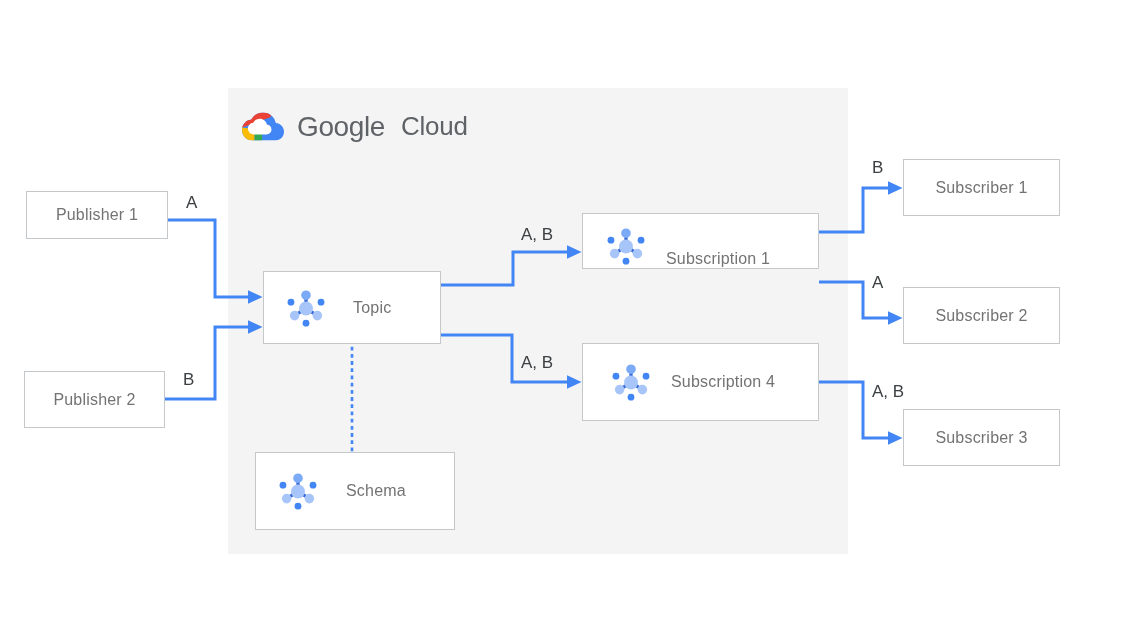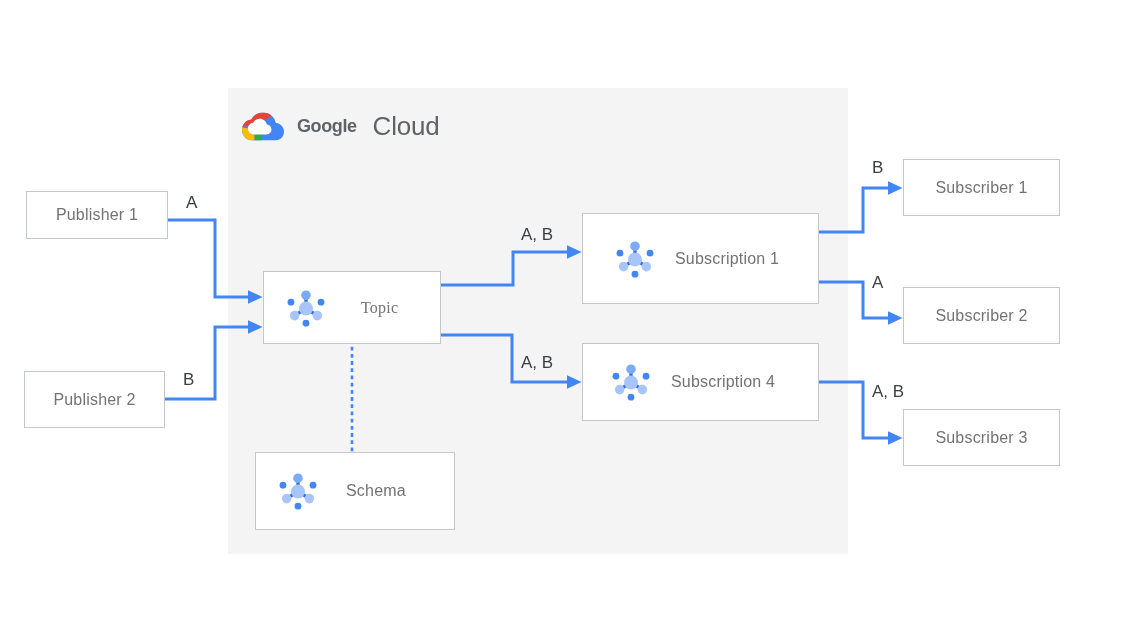--- a/index.html
+++ b/index.html
@@ -19,21 +19,21 @@
     display:flex;align-items:center;
     color:#737373;font-size:16px;letter-spacing:.2px;white-space:nowrap;
   }
   .node.center{justify-content:center;}
   .node.iconic{justify-content:flex-start;}
   .node .nlabel{display:inline-block;}
   .picon{flex:0 0 auto;display:block;}
   .elabel{position:absolute;z-index:2;color:#3c4043;font-size:17px;white-space:nowrap;}
   .logo{position:absolute;left:242px;top:110px;z-index:2;display:flex;align-items:center;}
   .logo .cloudmark{display:block;margin-right:13px;}
-  .logo .g1{font-size:18px;font-weight:700;color:#5f6368;letter-spacing:-0.4px;}
+  .logo .g1{font-size:28px;font-weight:400;color:#5f6368;letter-spacing:-0.4px;}
   .logo .g2{font-size:26px;font-weight:400;color:#5f6368;margin-left:16px;letter-spacing:-0.2px;}
 </style>
 </head>
 <body>
 
 <svg width="0" height="0" style="position:absolute" aria-hidden="true">
   <defs>
     <symbol id="pubsub" viewBox="0 0 48 48">
       <g stroke="#3367D6" stroke-width="3.6" stroke-linecap="round">
         <line x1="24" y1="24.5" x2="24" y2="11.5"></line>
@@ -95,31 +95,31 @@
 </div>
 
 <div class="node center" style="left:24px;top:371px;width:141px;height:57px;">
   <span class="nlabel">Publisher 2</span>
 </div>
 
 <div class="node iconic" style="left:263px;top:271px;width:178px;height:73px;padding-left:20px;">
   <svg class="picon" width="44" height="44">
       <use href="#pubsub"></use>
     </svg>
-  <span class="nlabel" style="margin-left:33px;font-family:Liberation Serif, serif;">Topic</span>
+  <span class="nlabel" style="margin-left:25px;">Topic</span>
 </div>
 
 <div class="node iconic" style="left:255px;top:452px;width:200px;height:78px;padding-left:20px;">
   <svg class="picon" width="44" height="44">
       <use href="#pubsub"></use>
     </svg>
   <span class="nlabel" style="margin-left:26px;">Schema</span>
 </div>
 
-<div class="node iconic" style="left:582px;top:213px;width:237px;height:91px;padding-left:30px;">
+<div class="node iconic" style="left:582px;top:213px;width:237px;height:56px;padding-left:21px;align-items:flex-end;">
   <svg class="picon" width="44" height="44">
       <use href="#pubsub"></use>
     </svg>
   <span class="nlabel" style="margin-left:18px;">Subscription 1</span>
 </div>
 
 <div class="node iconic" style="left:582px;top:343px;width:237px;height:78px;padding-left:26px;">
   <svg class="picon" width="44" height="44">
       <use href="#pubsub"></use>
     </svg>

